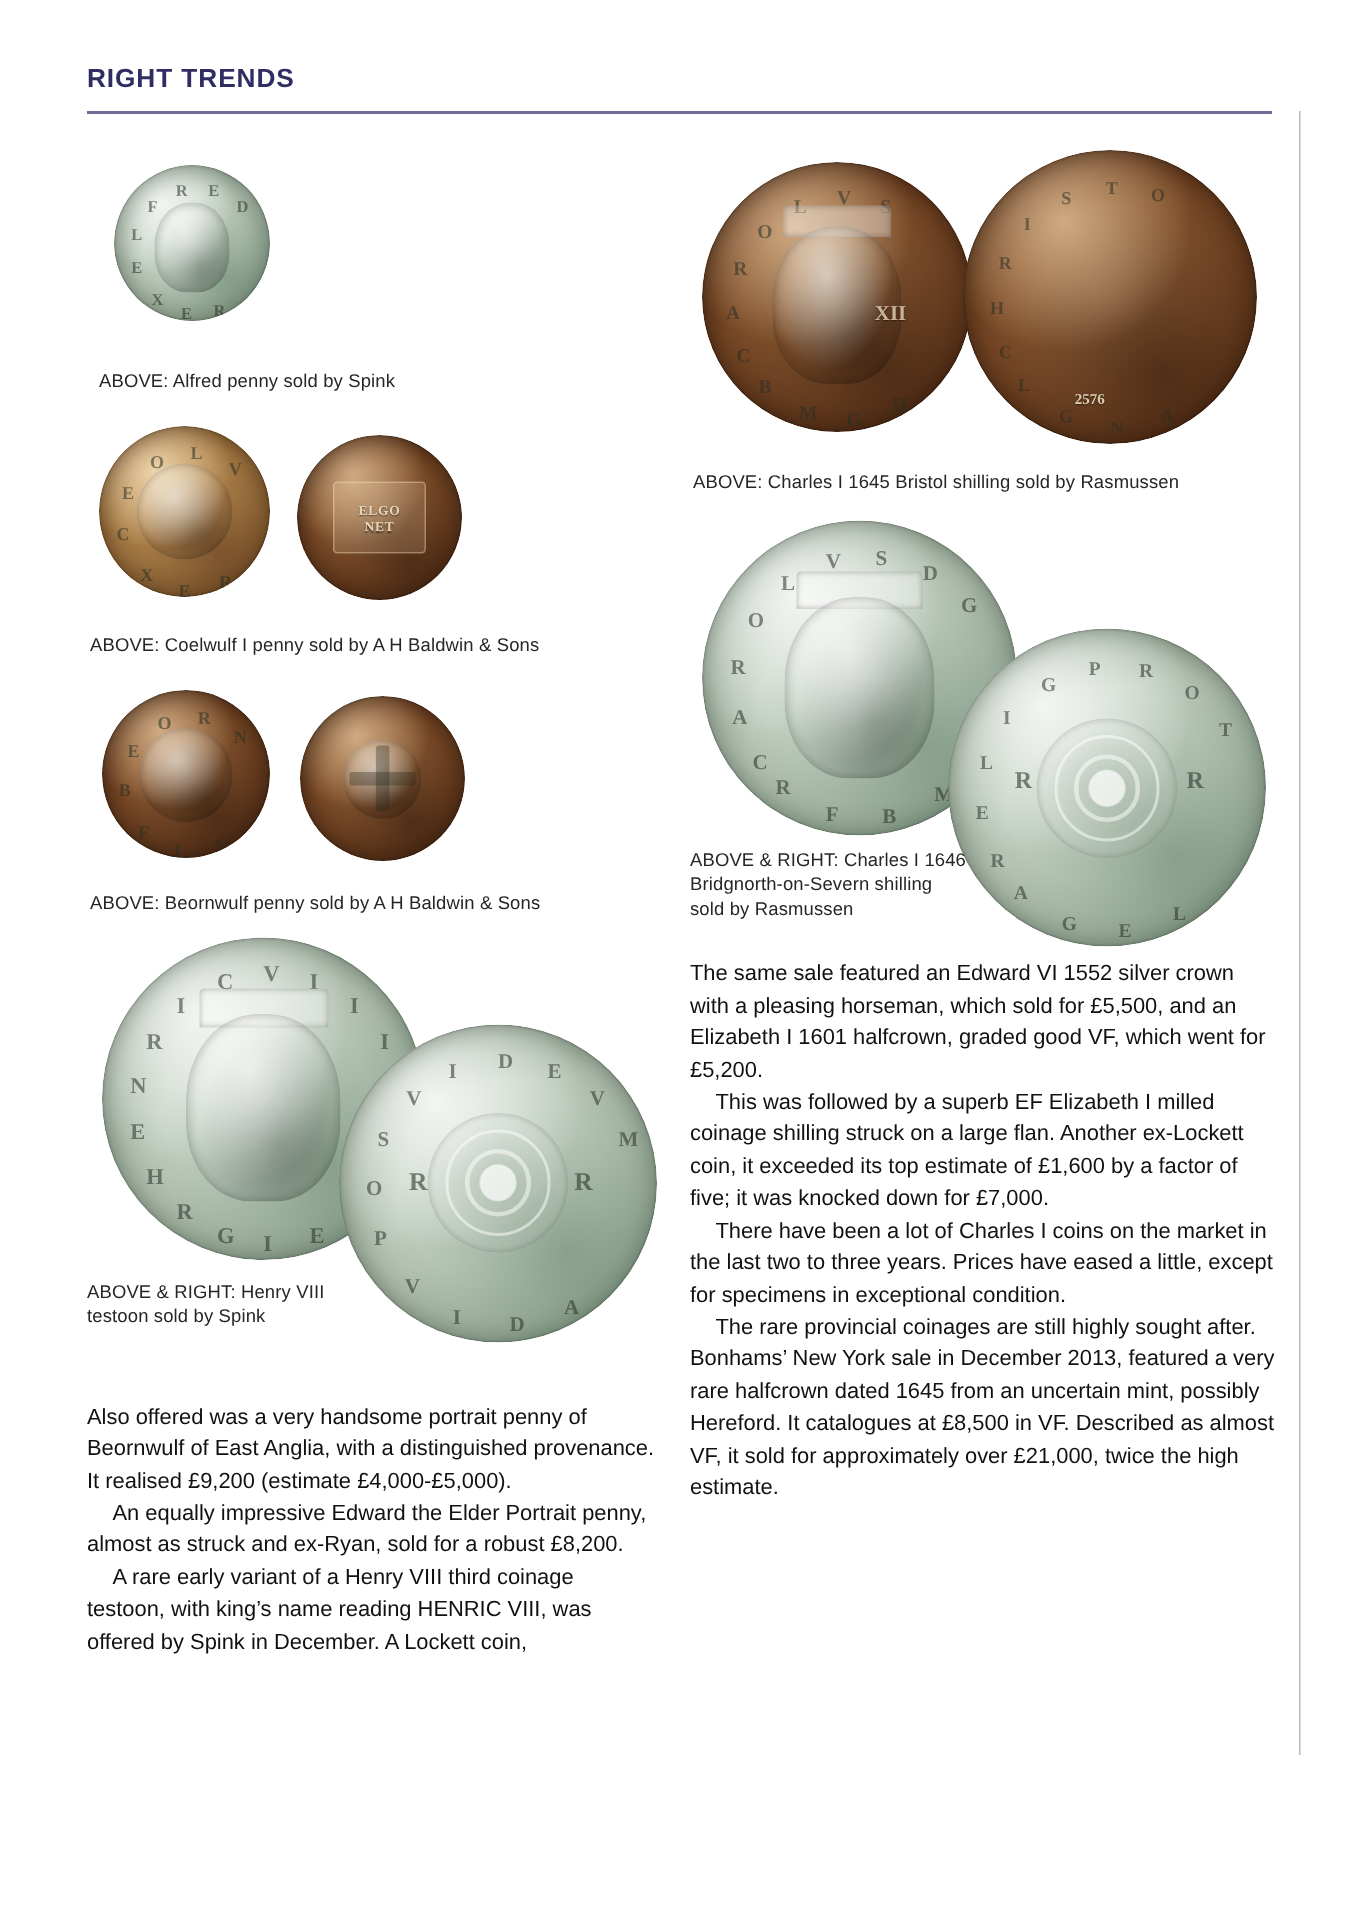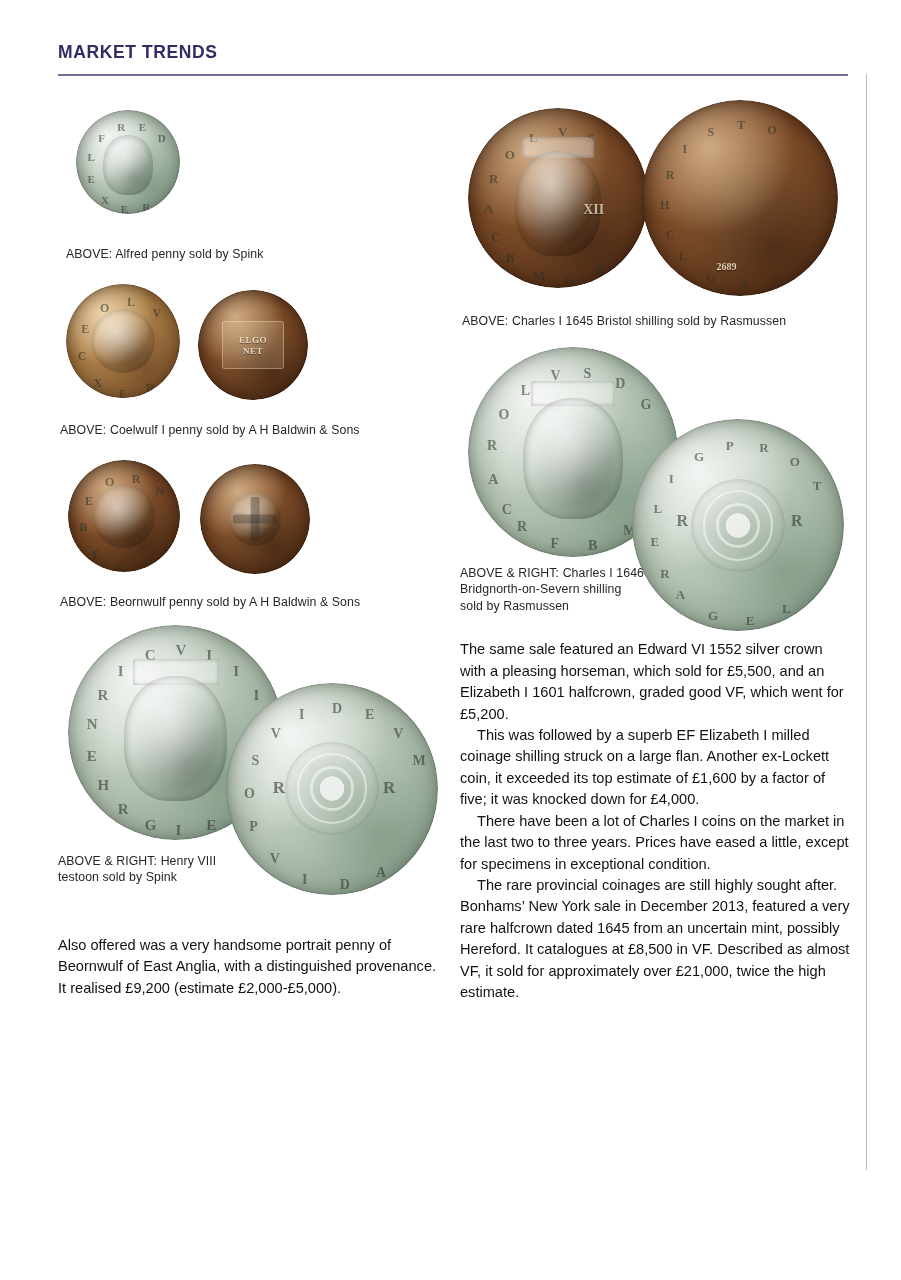--- a/index.html
+++ b/index.html
@@ -268,21 +268,21 @@
     color: rgba(70,72,52,0.55);
     letter-spacing: -2px;
   }
 </style>
 </head>
 <body>
 
 <div class="page">
 
   <div class="header">
-    <div class="header-title">MARKET TRENDS</div>
+    <div class="header-title">RIGHT TRENDS</div>
   </div>
   <div class="header-rule"></div>
   <div class="right-rule"></div>
 
   <div class="col-left">
 
     <div class="coin-group" style="height:140px;">
       <div class="coin silvergreen" style="left:18px; top:10px; width:104px; height:104px;">
         <div class="face"></div>
         <div class="legend-ring">
@@ -392,21 +392,23 @@
         </div>
         <div class="rose"></div>
         <div class="sidemark" style="left:22%; top:45%; font-size:17px;">R</div>
         <div class="sidemark" style="left:74%; top:45%; font-size:17px;">R</div>
       </div>
       <div class="caption" style="position:absolute; left:0px; top:228px; width:180px; white-space:pre-line;">ABOVE &amp; RIGHT: Henry VIII
 testoon sold by Spink</div>
     </div>
 
     <div class="bodytext" style="margin-top:10px;">
-      <p>Also offered was a very handsome portrait penny of Beornwulf of East Anglia, with a distinguished provenance. It realised £9,200 (estimate £2,000-£5,000).</p>
+      <p>Also offered was a very handsome portrait penny of Beornwulf of East Anglia, with a distinguished provenance. It realised £9,200 (estimate £4,000-£5,000).</p>
+      <p>An equally impressive Edward the Elder Portrait penny, almost as struck and ex-Ryan, sold for a robust £8,200.</p>
+      <p>A rare early variant of a Henry VIII third coinage testoon, with king’s name reading HENRIC VIII, was offered by Spink in December. A Lockett coin,</p>
     </div>
   </div>
 
   <div class="col-right">
 
     <div class="coin-group" style="height:205px;">
       <div class="coin copperdark" style="left:8px; top:8px; width:180px; height:180px;">
         <div class="face"></div>
         <div class="legend-ring">
           <span style="transform:rotate(-115deg) translate(0,-74px) rotate(115deg); font-size:13px;">C</span>
@@ -433,21 +435,21 @@
           <span style="transform:rotate(-68deg) translate(0,-80px) rotate(68deg); font-size:12px;">R</span>
           <span style="transform:rotate(-46deg) translate(0,-80px) rotate(46deg); font-size:12px;">I</span>
           <span style="transform:rotate(-24deg) translate(0,-80px) rotate(24deg); font-size:12px;">S</span>
           <span style="transform:rotate(-2deg) translate(0,-80px) rotate(2deg); font-size:12px;">T</span>
           <span style="transform:rotate(20deg) translate(0,-80px) rotate(-20deg); font-size:12px;">O</span>
           <span style="transform:rotate(155deg) translate(0,-80px) rotate(-155deg); font-size:12px;">A</span>
           <span style="transform:rotate(180deg) translate(0,-80px) rotate(-180deg); font-size:12px;">N</span>
           <span style="transform:rotate(205deg) translate(0,-80px) rotate(-205deg); font-size:12px;">G</span>
           <span style="transform:rotate(230deg) translate(0,-80px) rotate(-230deg); font-size:12px;">L</span>
         </div>
-        <div class="datebox">2689</div>
+        <div class="datebox">2576</div>
       </div>
     </div>
     <div class="caption" style="margin:8px 0 0 2px;">ABOVE: Charles I 1645 Bristol shilling sold by Rasmussen</div>
 
     <div class="coin-group" style="height:300px; margin-top:18px;">
       <div class="coin silvergreen" style="left:8px; top:0px; width:210px; height:210px;">
         <div class="face"></div>
         <div class="legend-ring">
           <span style="transform:rotate(-125deg) translate(0,-87px) rotate(125deg); font-size:14px;">C</span>
           <span style="transform:rotate(-103deg) translate(0,-87px) rotate(103deg); font-size:14px;">A</span>
@@ -487,20 +489,20 @@
         <div class="sidemark" style="left:21%; top:44%; font-size:16px;">R</div>
         <div class="sidemark" style="left:75%; top:44%; font-size:16px;">R</div>
       </div>
       <div class="caption" style="position:absolute; left:0px; top:218px; width:200px; white-space:pre-line;">ABOVE &amp; RIGHT: Charles I 1646
 Bridgnorth-on-Severn shilling
 sold by Rasmussen</div>
     </div>
 
     <div class="bodytext" style="margin-top:-8px;">
       <p>The same sale featured an Edward VI 1552 silver crown with a pleasing horseman, which sold for £5,500, and an Elizabeth I 1601 halfcrown, graded good VF, which went for £5,200.</p>
-      <p>This was followed by a superb EF Elizabeth I milled coinage shilling struck on a large flan. Another ex-Lockett coin, it exceeded its top estimate of £1,600 by a factor of five; it was knocked down for £4,000.</p>
+      <p>This was followed by a superb EF Elizabeth I milled coinage shilling struck on a large flan. Another ex-Lockett coin, it exceeded its top estimate of £1,600 by a factor of five; it was knocked down for £7,000.</p>
       <p>There have been a lot of Charles I coins on the market in the last two to three years. Prices have eased a little, except for specimens in exceptional condition.</p>
       <p>The rare provincial coinages are still highly sought after. Bonhams’ New York sale in December 2013, featured a very rare halfcrown dated 1645 from an uncertain mint, possibly Hereford. It catalogues at £8,500 in VF. Described as almost VF, it sold for approximately over £21,000, twice the high estimate.</p>
     </div>
   </div>
 
 
 </div>
 
 </body></html>

